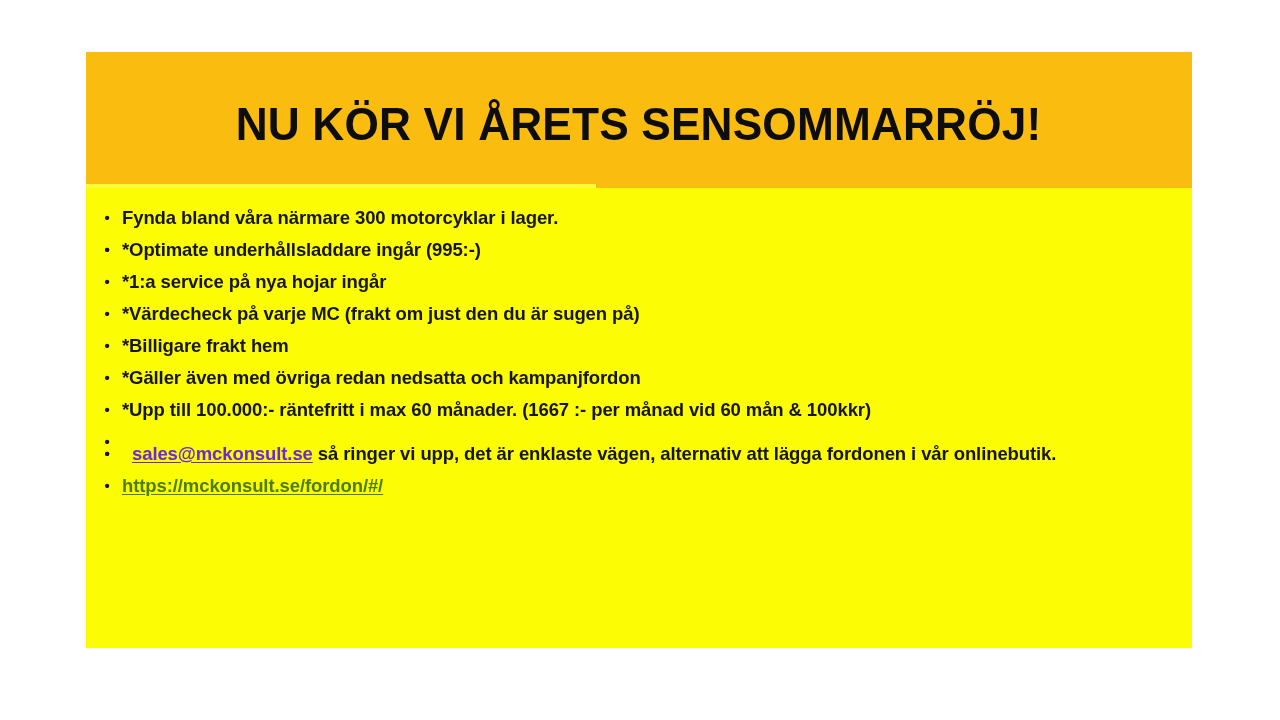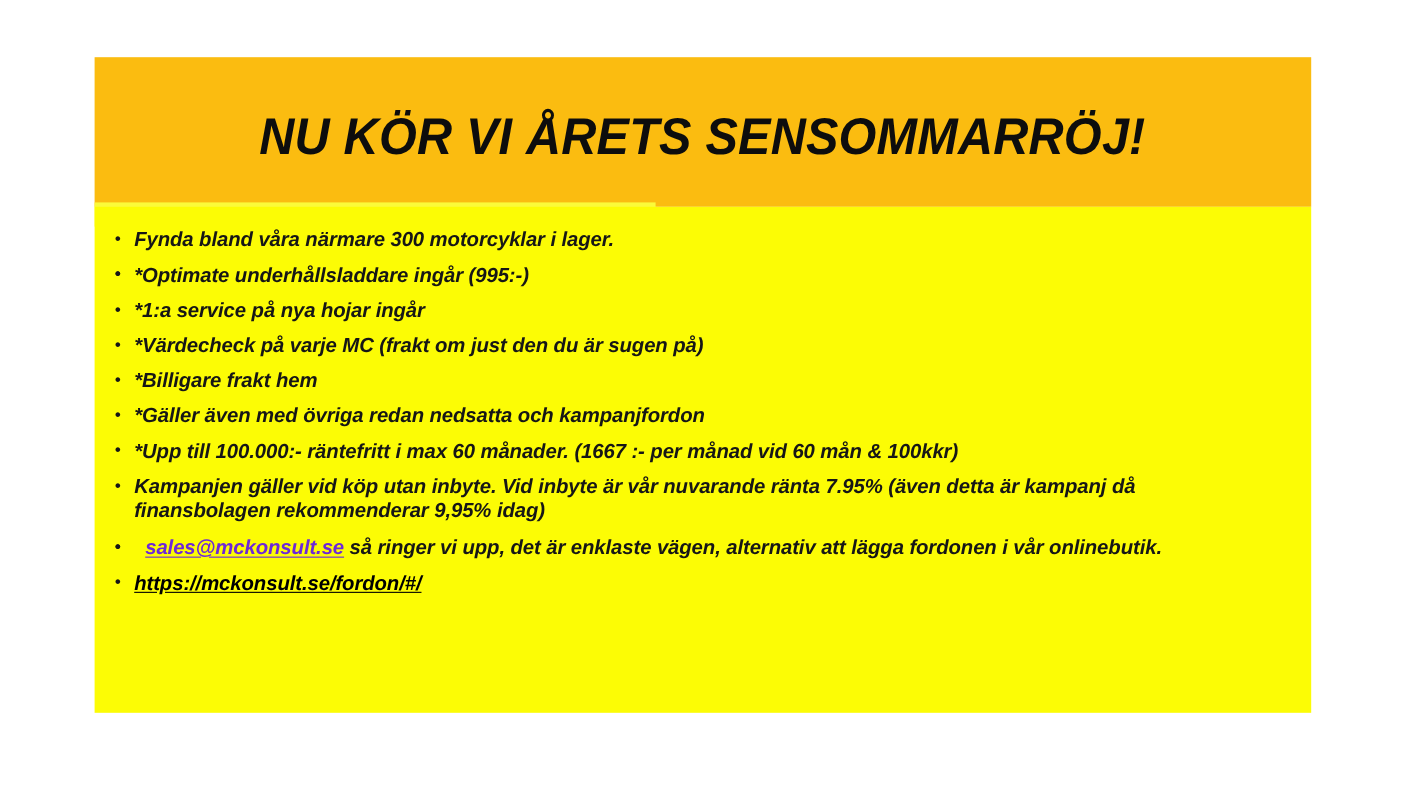--- a/index.html
+++ b/index.html
@@ -11,21 +11,20 @@
     background: #ffffff;
     font-family: "Liberation Sans", sans-serif;
     overflow: hidden;
   }
 
   #slide {
     position: relative;
     width: 1280px;
     height: 720px;
     background: #ffffff;
-    font-style: italic;
   }
 
   
   #title-banner {
     position: absolute;
     left: 86px;
     top: 52px;
     width: 1106px;
     height: 136px;
     background: #fbbc10;
@@ -178,33 +177,32 @@
         <span class="bullet-text">*Gäller även med övriga redan nedsatta och kampanjfordon</span>
       </li>
 
       <li class="bullet-item">
         <span class="bullet-dot">•</span>
         <span class="bullet-text">*Upp till 100.000:- räntefritt i max 60 månader. (1667 :- per månad vid 60 mån &amp; 100kkr)</span>
       </li>
 
       <li class="bullet-item wrapping">
         <span class="bullet-dot">•</span>
-        <span class="bullet-text">Kampanjen gäller vid köp utan inbyte. Vid inbyte är vår nuvarande ränta 7.95% (även detta är kampanj då finansbolagen rekommenderar 9,95% idag)</span>
       </li>
 
       <li class="bullet-item gap-sm">
         <span class="bullet-dot">•</span>
       </li>
 
       <li class="bullet-item">
         <span class="bullet-dot">•</span>
         <a class="link" href="#" style="color: #6d28d9; margin-left: 10px;">sales@mckonsult.se</a><span class="bullet-text"> så ringer vi upp, det är enklaste vägen, alternativ att lägga fordonen i vår onlinebutik.</span>
       </li>
 
       <li class="bullet-item">
         <span class="bullet-dot">•</span>
-        <a class="link" href="#" style="color: #000000; text-align: center;">https://mckonsult.se/fordon/#/</a>
+        <a class="link" href="#" style="color: #4d7c0f; text-align: center;">https://mckonsult.se/fordon/#/</a>
       </li>
 
     </ul>
   </div>
 
 </div>
 
 </body></html>

